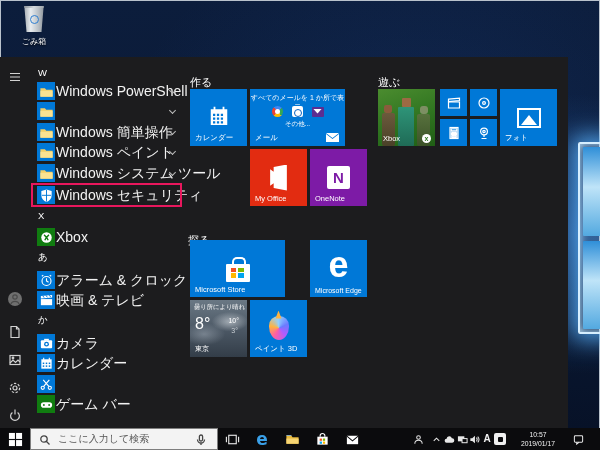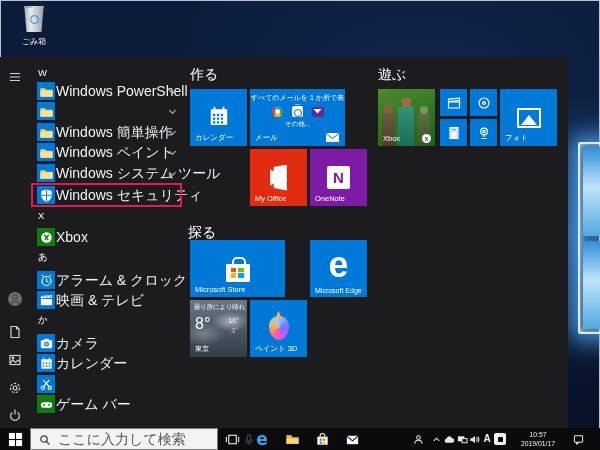--- a/index.html
+++ b/index.html
@@ -57,21 +57,21 @@
   .tile-blue { background:#0078d7; }
   .tile-green { background:#107c10; }
   .ali-label { position:absolute; left:23px; top:0; height:20px; line-height:20px;
     color:#f2f2f2; font-size:14px; white-space:nowrap; }
   .chev { position:absolute; right:6px; top:7px; width:5px; height:5px;
     border-right:1.3px solid #bdbdbd; border-bottom:1.3px solid #bdbdbd; transform:rotate(45deg); }
   .highlight-box { left:31px; top:126px; width:151px; height:24px;
     border:2px solid #e8175d; z-index:5; pointer-events:none; }
 
   
-  .group-title { position:absolute; color:#fff; font-size:14px; }
+  .group-title { position:absolute; color:#fff; font-size:11px;margin-top:9px; }
   .tile { position:absolute; cursor:pointer; overflow:hidden; }
   .tile-label { position:absolute; left:5px; bottom:3px; color:#fff; font-size:7.5px; white-space:nowrap; }
   .t-med { width:57px; height:57px; }
   .t-wide { width:95px; height:57px; }
   .t-small { width:27px; height:27px; }
   .t-center { display:flex; align-items:center; justify-content:center; }
 
   
   .mail-head { position:absolute; top:4px; left:0; width:100%; text-align:center; color:#fff; font-size:7px; }
   .mail-icons { position:absolute; top:17px; left:0; width:100%; display:flex; justify-content:center; gap:9px; }
@@ -140,21 +140,21 @@
   .glyph-svg * { stroke:#fff; fill:none; stroke-width:1.2; }
   .calendar-big svg { width:24px; height:26px; }
 
   
   .taskbar { left:0; top:428px; width:600px; height:22px; background:#0b0b0d; z-index:10; }
   .tb-icon { position:absolute; top:3px; width:16px; height:16px; display:flex; align-items:center; justify-content:center; }
   .tb-icon svg { width:15px; height:15px; }
   .search-box { position:absolute; left:30px; top:0; width:188px; height:22px;
     background:#f3f3f3; border:1px solid #7e7e7e; display:flex; align-items:center; }
   .search-box input { border:none; outline:none; background:transparent; flex:1;
-    font-size:14px; color:#444; font-family:Liberation Sans, sans-serif; }
+    font-size:10px; color:#444; font-family:Liberation Mono, monospace; }
   .search-box input::placeholder { color:#555; opacity:1; }
   .sb-glyph { width:14px; height:14px; flex:0 0 auto; margin:0 5px 0 8px; }
   .sb-glyph svg { width:12px; height:12px; stroke:#444; fill:none; stroke-width:1.3; }
   .mic-glyph { margin:0 8px 0 4px; }
   .tray-icon { position:absolute; top:5px; width:12px; height:12px; display:flex; align-items:center; justify-content:center; }
   .tray-icon svg { width:11px; height:11px; stroke:#e8e8e8; fill:none; stroke-width:1.1; }
   .ime-a { color:#f0f0f0; font-size:10px; font-weight:bold; line-height:12px; }
   .ime-box { background:#f0f0f0; border-radius:2px; }
   .ime-box::after { content:""; width:5px; height:5px; background:#0b0b0d; border-radius:1px; }
   .clock-block { position:absolute; left:512px; top:2px; width:52px; height:18px;

